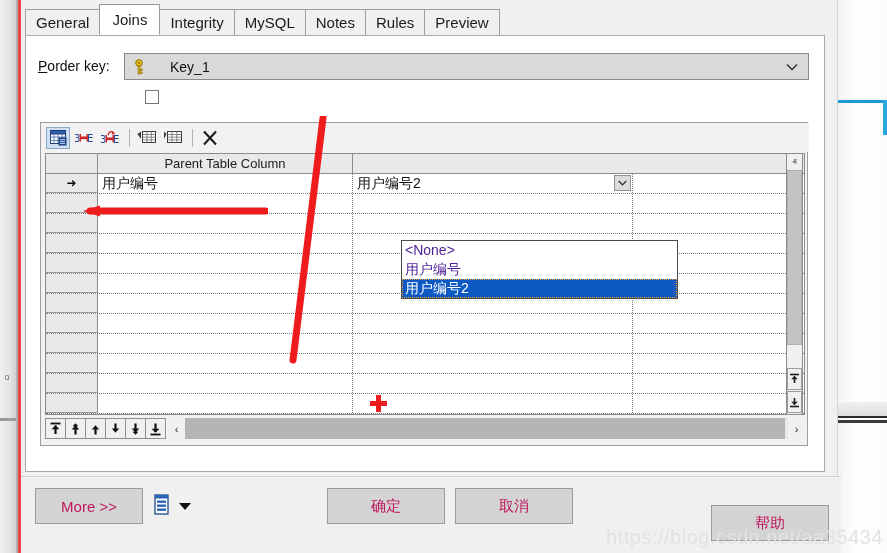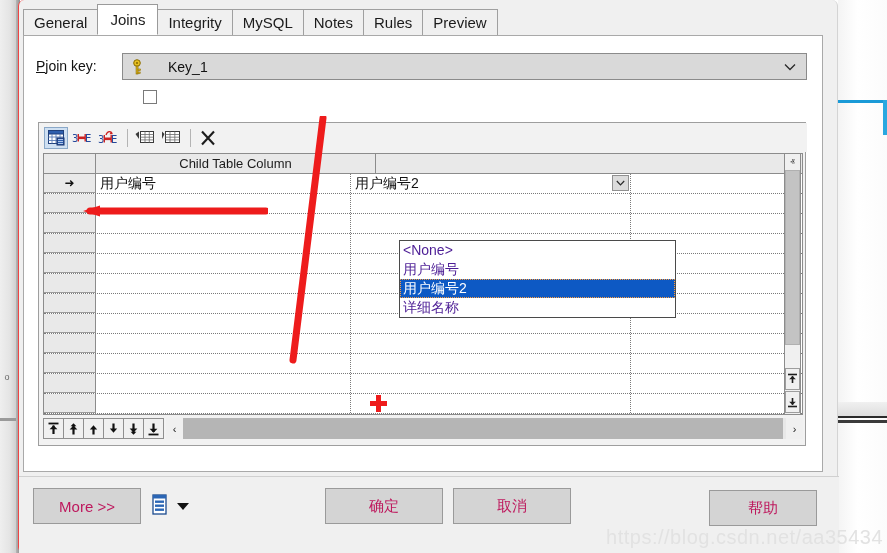--- a/index.html
+++ b/index.html
@@ -53,23 +53,22 @@
   }
   .bg-hbar2 {
     position:absolute; left:838px; top:420px; width:49px; height:3px;
     background:#3a3a3a;
   }
 
   
   .dialog {
     position: absolute; left: 18px; top: 0; width: 820px; height: 553px;
     background: #f0f0f0;
-    border-left: 1px solid #ef4444;
+    border-left: 3px solid #ef4444;
     border-right: 1px solid #d4d4d4;
-    border-radius: 6px;
   }
 
   
   .tabstrip {
     position: absolute; left: 4px; top: 5px; height: 30px;
     display: flex; align-items: flex-end;
   }
   .tab {
     height: 26px;
     padding: 0 10px;
@@ -336,21 +335,21 @@
     border: 1px solid #9a9a9a;
     font-size: 15px; color: #be185d;
     display: flex; align-items: center; justify-content: center;
     cursor: default;
   }
   .btn.disabled { background: #bcbcbc; color: #5f5f5f; }
   .btn-more { left: 14px; top: 11px; width: 108px; }
   .btn-ok { left: 306px; top: 11px; width: 118px; }
   .btn-cancel { left: 434px; top: 11px; width: 118px; }
   .btn-apply { left: 562px; top: 11px; width: 118px; }
-  .btn-help { left: 690px; top: 13px; width: 108px; }
+  .btn-help { left: 690px; top: 28px; width: 118px; }
 
   .print-icon {
     position: absolute; left: 131px; top: 17px;
     width: 20px; height: 22px;
   }
   .print-arrow {
     position: absolute; left: 158px; top: 26px;
     width: 0; height: 0;
     border-left: 6px solid transparent;
     border-right: 6px solid transparent;
@@ -399,21 +398,21 @@
       <div class="tab active">Joins</div>
       <div class="tab">Integrity</div>
       <div class="tab">MySQL</div>
       <div class="tab">Notes</div>
       <div class="tab">Rules</div>
       <div class="tab">Preview</div>
     </div>
 
     <div class="tabpage">
 
-      <div class="pk-label"><u>P</u><span>join key:</span></div>
+      <div class="pk-label"><u>P</u><span>order key:</span></div>
 
       <div class="pk-combo">
         <span class="pk-key-icon">
           <svg width="18" height="18" viewBox="0 0 18 18">
             <circle cx="8" cy="5" r="3.3" fill="#e8c021" stroke="#8a6c00" stroke-width="1"></circle>
             <circle cx="8" cy="5" r="1.1" fill="#8a6c00"></circle>
             <rect x="7.1" y="8" width="1.9" height="8" fill="#e8c021" stroke="#8a6c00" stroke-width="0.7"></rect>
             <rect x="9" y="11" width="2.6" height="1.5" fill="#e8c021" stroke="#8a6c00" stroke-width="0.6"></rect>
             <rect x="9" y="14" width="2.2" height="1.4" fill="#e8c021" stroke="#8a6c00" stroke-width="0.6"></rect>
           </svg>
@@ -481,21 +480,21 @@
           <div class="tb-btn">
             <svg width="18" height="18" viewBox="0 0 18 18">
               <path d="M3 2.5 L15 15.5 M15 2.5 L3 15.5" stroke="#1d1d1d" stroke-width="2.1"></path>
             </svg>
           </div>
         </div>
 
         <div class="grid">
           <div class="grid-head">
             <div class="gh-cell gh-corner"></div>
-            <div class="gh-cell gh-c2">Child Table Column</div>
+            <div class="gh-cell gh-c1">Parent Table Column</div>
             <div class="gh-cell gh-c3"></div>
           </div>
 
           <div class="grid-row first">
             <div class="gr-head">➜</div>
             <div class="gr-c1">用户编号</div>
             <div class="gr-c2">
               <span>用户编号2</span>
               <span class="cell-combo-btn">
                 <svg width="9" height="6" viewBox="0 0 9 6">
@@ -641,21 +640,20 @@
           </div>
           <div class="hs-right">›</div>
         </div>
 
       </div>
 
       <div class="dropdown">
         <div class="dd-item">&lt;None&gt;</div>
         <div class="dd-item">用户编号</div>
         <div class="dd-item sel">用户编号2</div>
-        <div class="dd-item">详细名称</div>
       </div>
 
     </div>
 
     <div class="footer">
       <div class="btn btn-more">More &gt;&gt;</div>
       <div class="print-icon">
         <svg width="20" height="22" viewBox="0 0 20 22">
           <rect x="3" y="1" width="13" height="19" fill="#ffffff" stroke="#1b4b8f" stroke-width="1.3"></rect>
           <rect x="3" y="1" width="13" height="3.5" fill="#2b66b5"></rect>

